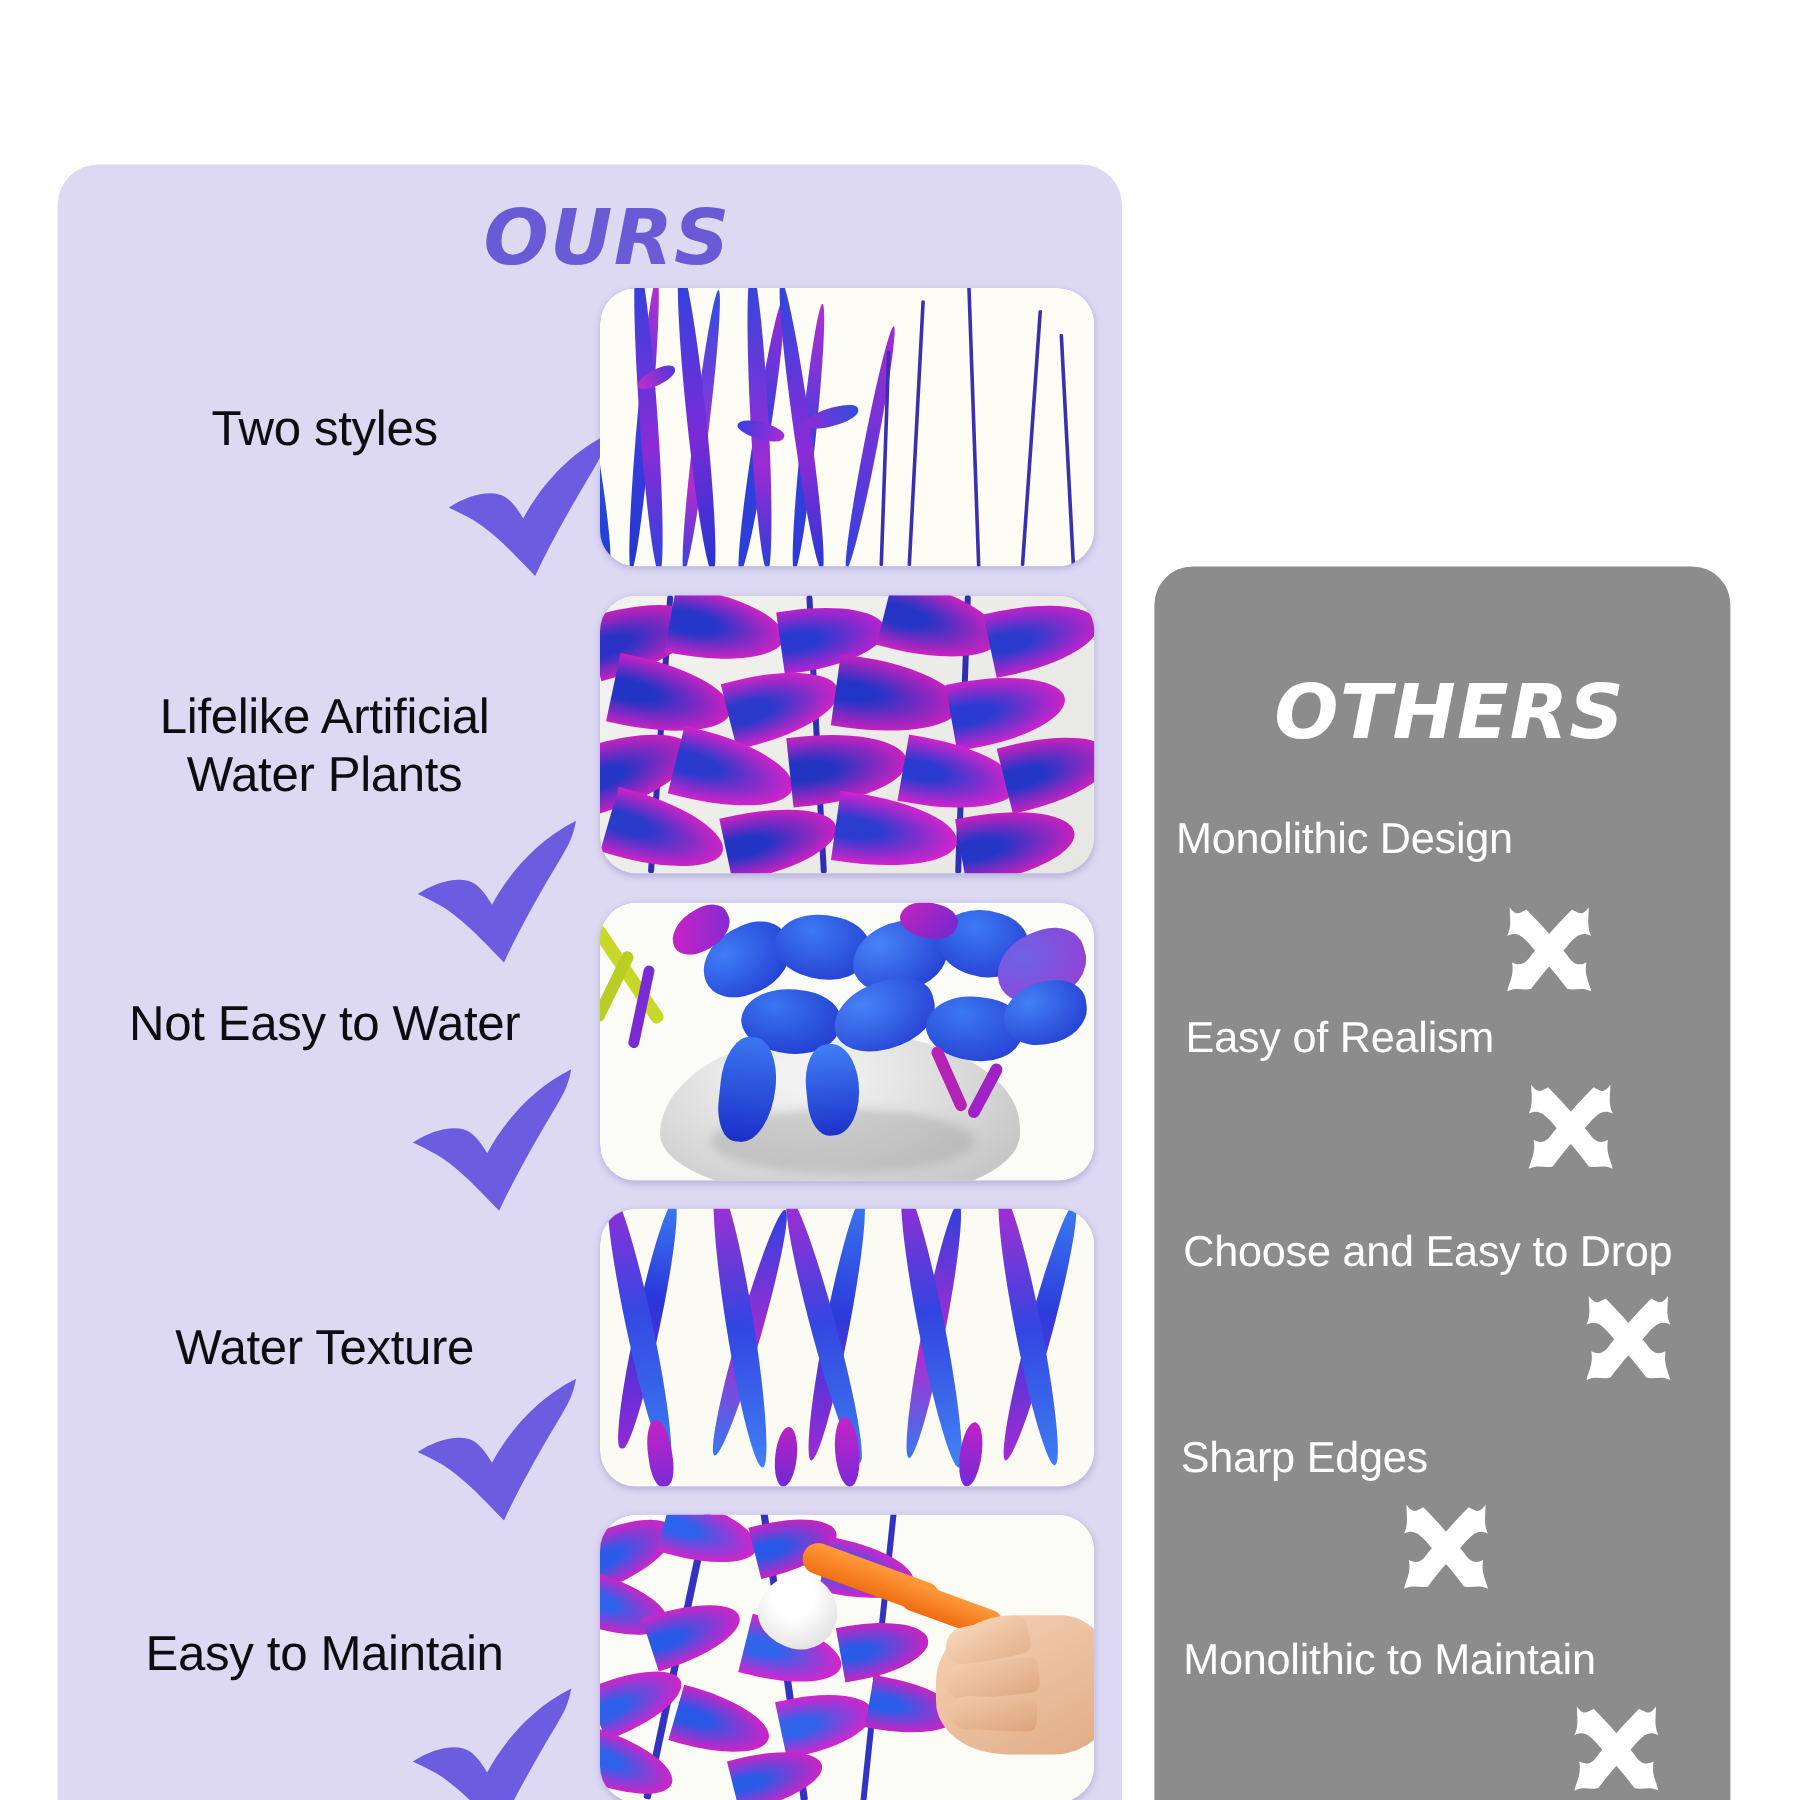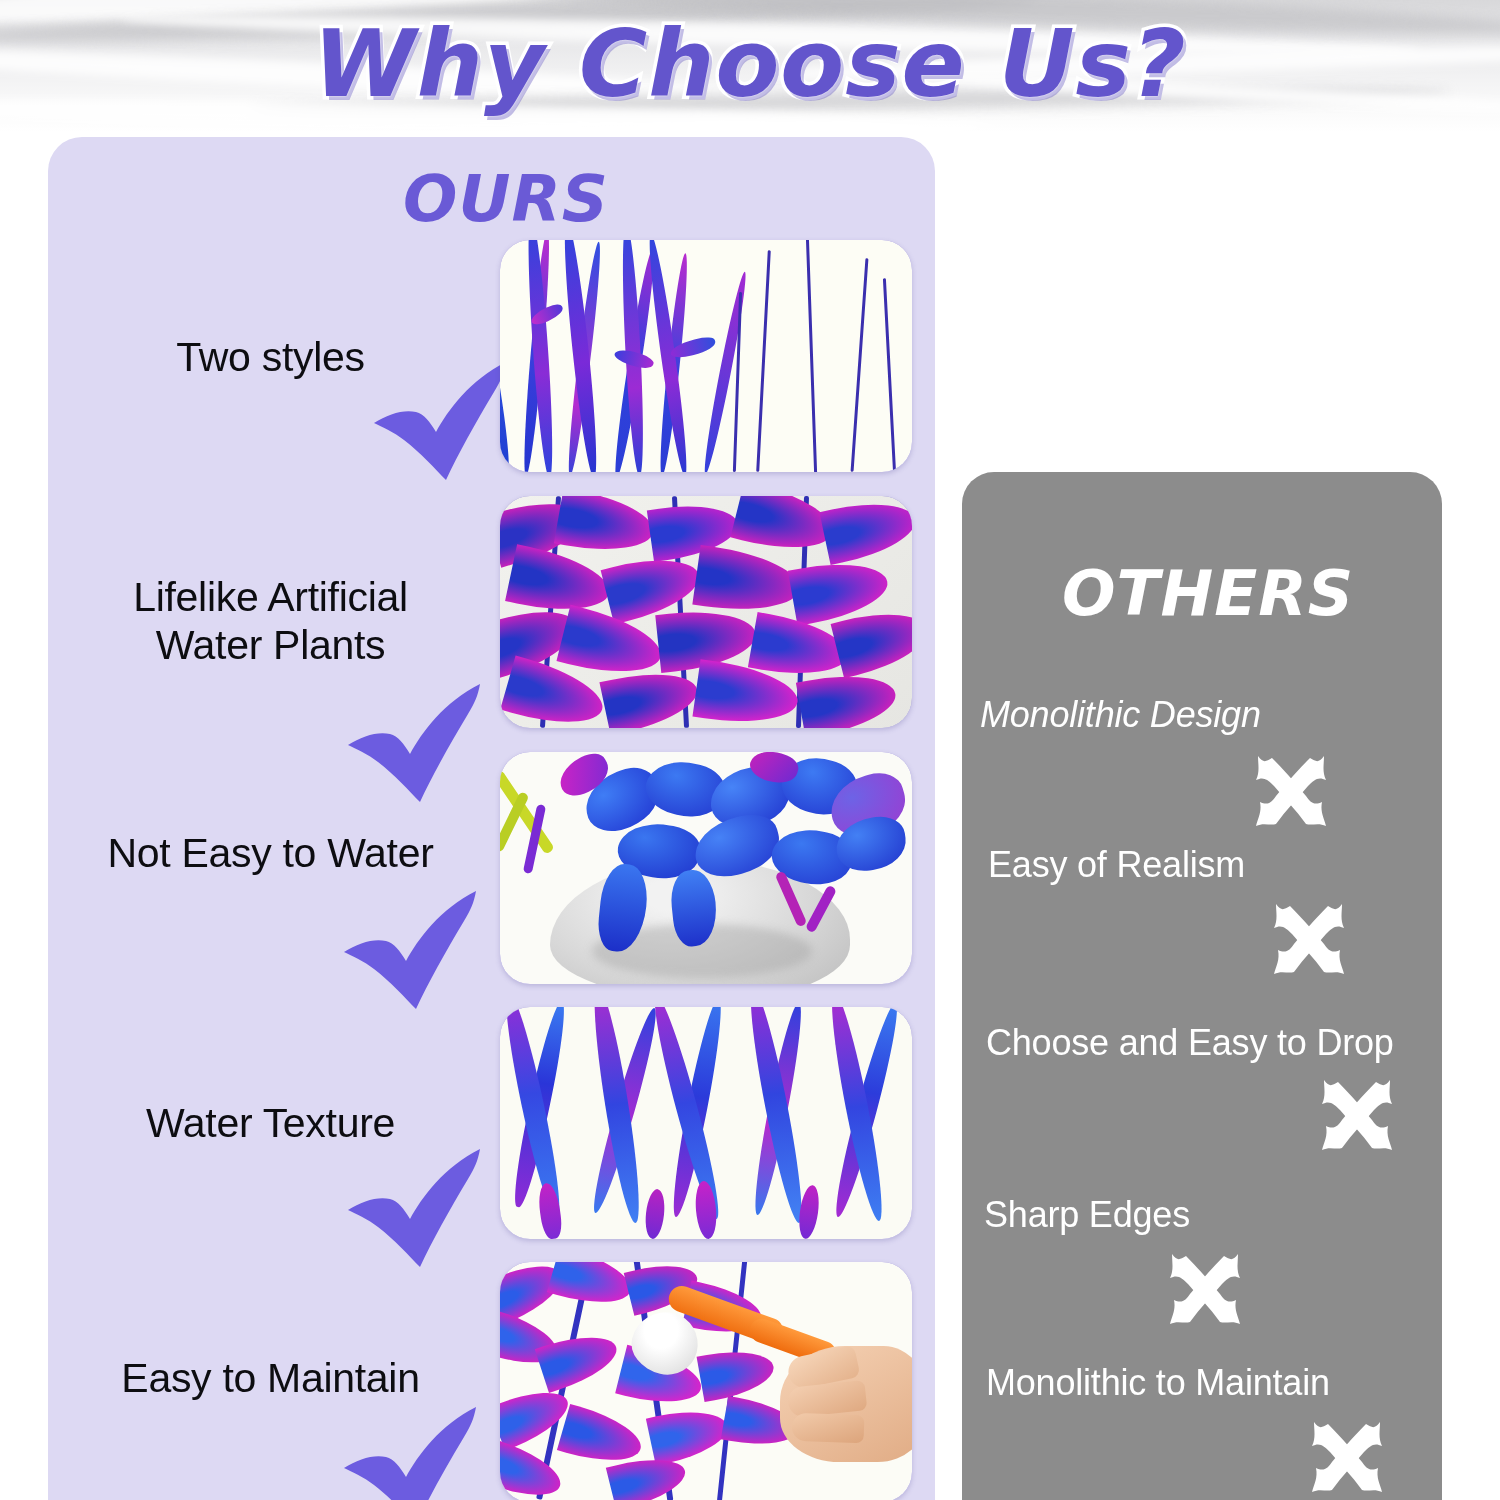--- a/index.html
+++ b/index.html
@@ -161,33 +161,20 @@
   .blade { position: absolute; transform-origin: 50% 100%; }
   .leafdot { position: absolute; border-radius: 60% 40% 55% 45%; }
   .fanleaf { position: absolute; }
   .stem { position: absolute; background: #3b2fae; border-radius: 2px; }
 </style>
 </head>
 <body>
 
 <div id="page">
 
-  <div id="header-banner">
-    <div class="wave" style="left:-120px; top:-28px; width:900px; height:40px; transform:rotate(-3deg);"></div>
-    <div class="wave dim" style="left:-60px; top:6px; width:1100px; height:26px; transform:rotate(-2deg);"></div>
-    <div class="wave" style="left:120px; top:24px; width:1300px; height:22px; transform:rotate(1.4deg);"></div>
-    <div class="wave dim" style="left:500px; top:-6px; width:1050px; height:30px; transform:rotate(2.2deg);"></div>
-    <div class="wave" style="left:-200px; top:62px; width:1000px; height:24px; transform:rotate(2.6deg);"></div>
-    <div class="wave" style="left:760px; top:52px; width:900px; height:20px; transform:rotate(-1.6deg);"></div>
-    <div class="wave dim" style="left:250px; top:92px; width:1200px; height:18px; transform:rotate(-0.8deg);"></div>
-    <div class="wave" style="left:-150px; top:104px; width:1150px; height:26px; transform:rotate(1.1deg);"></div>
-    <div class="wave" style="left:900px; top:86px; width:700px; height:16px; transform:rotate(3deg);"></div>
-
-    <div id="banner-title">Why Choose Us?</div>
-  </div>
 
   <div id="ours-panel">
 
     <div id="ours-heading">OURS</div>
 
     <div class="ours-row">
       <div class="row-label" style="top:197px;">Two styles</div>
       <div class="check-icon" style="left:318px; top:223px;">
         <svg viewBox="0 0 148 122" xmlns="http://www.w3.org/2000/svg">
           <path d="M8 63 C22 54 38 49 50 52 C58 54 64 62 70 72 C82 50 104 20 140 2 C138 14 134 22 128 32 C110 62 92 94 80 120 C70 110 54 92 38 80 C28 72 16 67 8 63 Z" fill="#6c5ce0"></path>
@@ -364,21 +351,21 @@
           <div style="position:absolute; right:48px; top:152px; width:72px; height:28px; background:linear-gradient(160deg,#f2cbab,#dca47b); border-radius:26px 14px 14px 26px; transform:rotate(2deg);"></div>
         </div>
       </div>
     </div>
   </div>
 
   <div id="others-panel">
     <div id="others-heading">OTHERS</div>
 
     <div class="other-row">
-      <div class="other-label" style="left:18px; top:222px;font-style:italic;">Monolithic Design</div>
+      <div class="other-label" style="left:18px; top:206px;">Monolithic Design</div>
       <div class="x-icon" style="left:290px; top:280px;">
         <svg viewBox="0 0 78 78" xmlns="http://www.w3.org/2000/svg">
           <path d="M6 4 C12 12 14 9 20 6 C34 20 44 32 54 44 C58 50 62 54 70 50 C68 60 72 66 74 74 C66 70 60 74 54 72 C44 58 32 46 22 34 C16 28 12 24 4 28 C8 20 6 12 6 4 Z" fill="#ffffff"></path>
           <path d="M72 4 C66 12 64 9 58 6 C44 20 34 32 24 44 C20 50 16 54 8 50 C10 60 6 66 4 74 C12 70 18 74 24 72 C34 58 46 46 56 34 C62 28 66 24 74 28 C70 20 72 12 72 4 Z" fill="#ffffff"></path>
         </svg>
       </div>
     </div>
 
     <div class="other-row">
       <div class="other-label" style="left:26px; top:372px;">Easy of Realism</div>

